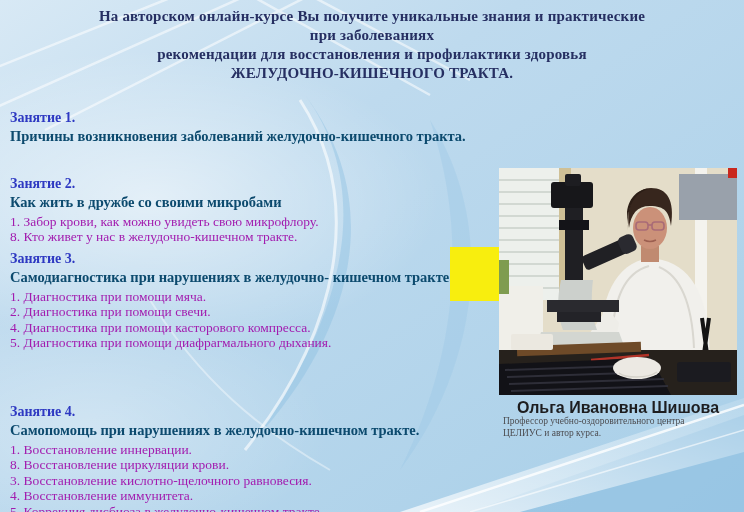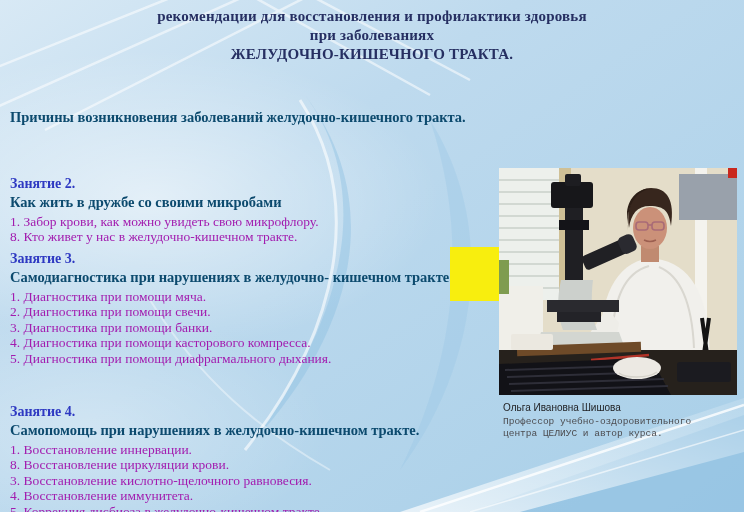--- a/index.html
+++ b/index.html
@@ -63,27 +63,28 @@
     position:absolute;left:499px;top:168px;width:238px;height:227px;
     background:#e6dfcc;
     overflow:hidden;
   }
   .photo svg{display:block;}
 
   
   .caption-name{
     position:absolute;left:503px;top:401px;width:230px;
     font-family:"Liberation Sans","DejaVu Sans",sans-serif;
-    font-weight:normal;
-    font-size:10px;line-height:13px;
+    font-weight:bold;
+    font-size:16px;line-height:13px;
     color:#1d1d1f;
+    text-align:center;
   }
   .caption-role{
     position:absolute;left:503px;top:416px;width:196px;
-    font-family:Liberation Mono, monospace;
+    font-family:Liberation Serif, serif;
     font-size:9.5px;line-height:11.5px;
     color:#4c4c50;
   }
 </style>
 </head>
 <body>
 
 <div class="slide">
 
   <svg class="bg-art" viewBox="0 0 744 512" xmlns="http://www.w3.org/2000/svg">
@@ -121,45 +122,46 @@
       <path d="M150,300 C200,380 260,430 330,470" stroke="#ffffff" stroke-width="2" opacity="0.4"></path>
     </g>
 
     <polygon points="470,512 744,512 744,415" fill="#8abde0" opacity="0.55"></polygon>
     <polygon points="400,512 744,398 744,452 520,512" fill="url(#band)"></polygon>
     <path d="M420,512 L744,405" stroke="#ffffff" stroke-width="2.5" opacity="0.8" fill="none"></path>
     <path d="M470,512 L744,430" stroke="#ffffff" stroke-width="1.5" opacity="0.6" fill="none"></path>
   </svg>
 
   <div class="header">
+    <div>На авторском онлайн-курсе Вы получите уникальные знания и практические</div>
+    <div>при заболеваниях</div>
     <div>рекомендации для восстановления и профилактики здоровья</div>
-    <div>при заболеваниях</div>
     <div>ЖЕЛУДОЧНО-КИШЕЧНОГО ТРАКТА.</div>
   </div>
 
   <div class="section sec-1">
+    <div class="sec-heading">Занятие 1.</div>
     <div class="sec-subtitle">Причины возникновения заболеваний желудочно-кишечного тракта.</div>
   </div>
 
   <div class="section sec-2">
     <div class="sec-heading">Занятие 2.</div>
     <div class="sec-subtitle">Как жить в дружбе со своими микробами</div>
     <ul class="sec-items">
       <li>1. Забор крови, как можно увидеть свою микрофлору.</li>
       <li>8. Кто живет у нас в желудочно-кишечном тракте.</li>
     </ul>
   </div>
 
   <div class="section sec-3">
     <div class="sec-heading">Занятие 3.</div>
     <div class="sec-subtitle">Самодиагностика при нарушениях в желудочно- кишечном тракте.</div>
     <ul class="sec-items">
       <li>1. Диагностика при помощи мяча.</li>
       <li>2. Диагностика при помощи свечи.</li>
-      <li>3. Диагностика при помощи банки.</li>
       <li>4. Диагностика при помощи касторового компресса.</li>
       <li>5. Диагностика при помощи диафрагмального дыхания.</li>
     </ul>
   </div>
 
   <div class="section sec-4">
     <div class="sec-heading">Занятие 4.</div>
     <div class="sec-subtitle nowrap">Самопомощь при нарушениях в желудочно-кишечном тракте.</div>
     <ul class="sec-items">
       <li>1. Восстановление иннервации.</li>

